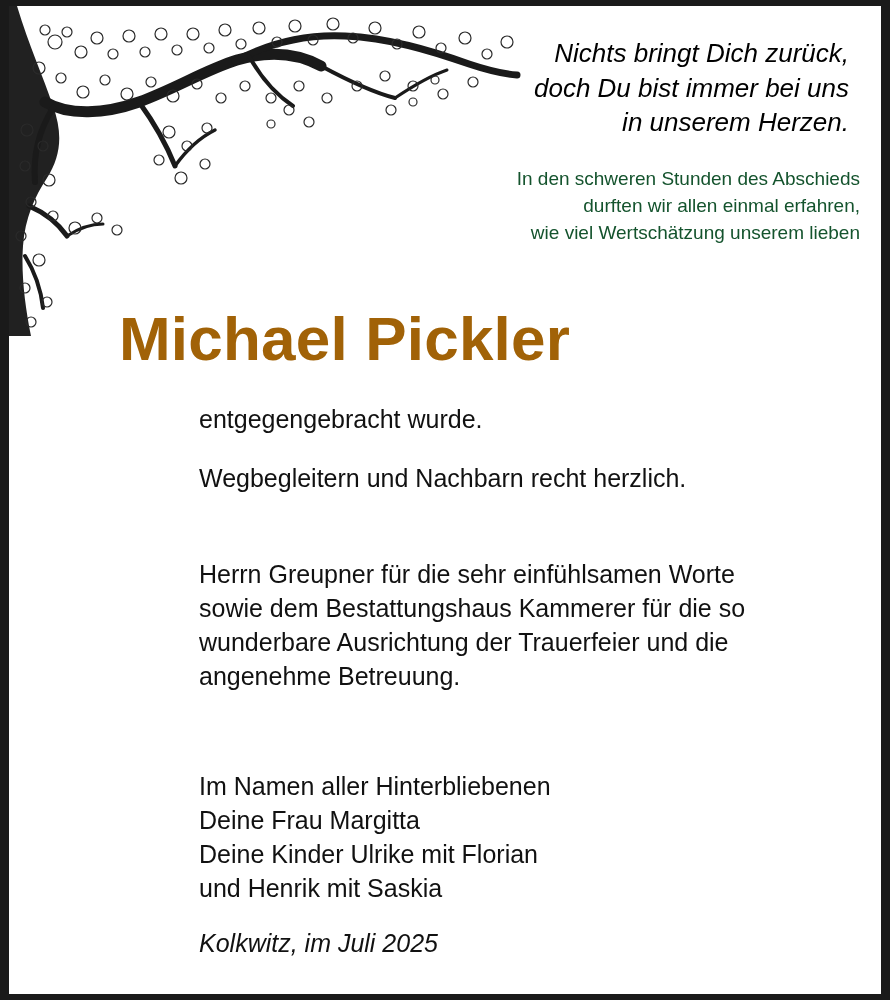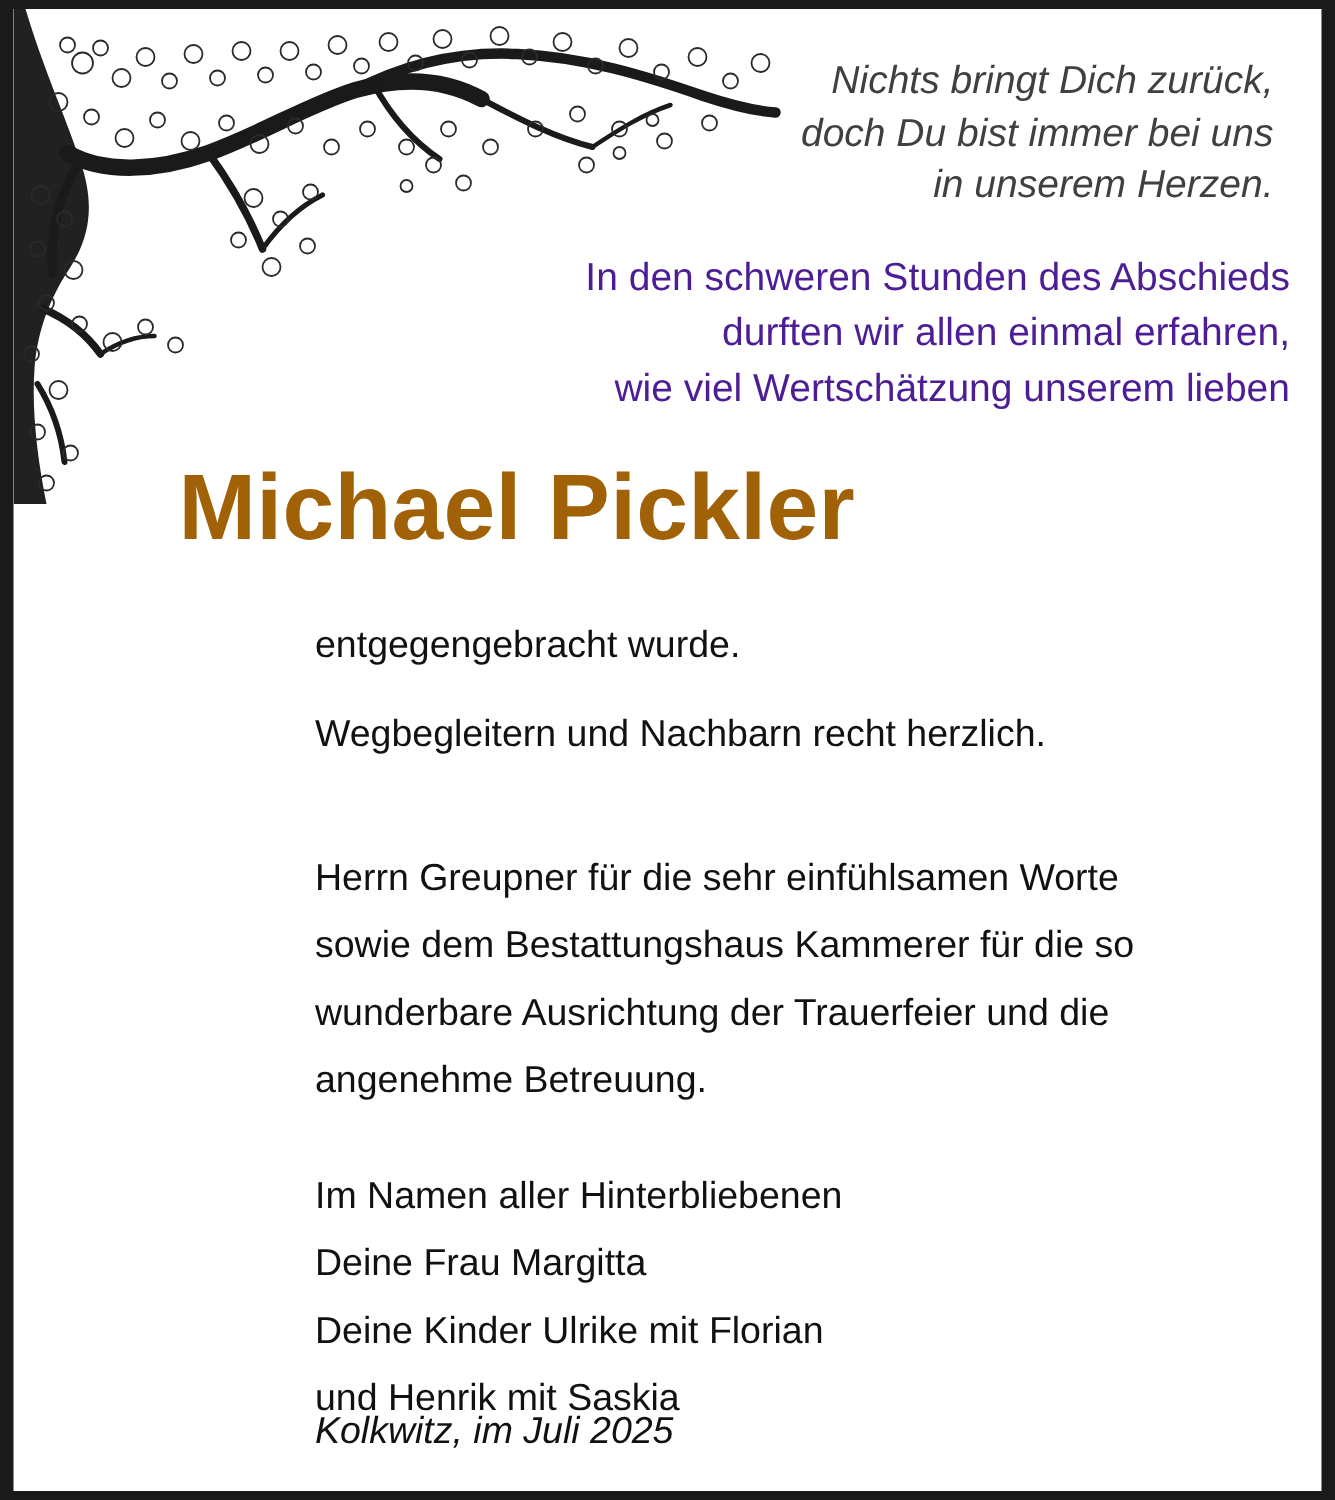--- a/index.html
+++ b/index.html
@@ -48,32 +48,32 @@
 
   .verse {
     position: absolute;
     right: 32px;
     top: 30px;
     width: 560px;
     text-align: right;
     font-style: italic;
     font-size: 26px;
     line-height: 1.33;
-    color: #404040;
+    color: #000000;
   }
 
   .intro {
     position: absolute;
     right: 21px;
     top: 160px;
     width: 700px;
     text-align: right;
-    font-size: 26px;
+    font-size: 19px;
     line-height: 1.42;
-    color: #4c1d95;
+    color: #14532d;
   }
 
   .name {
     position: absolute;
     left: 110px;
     top: 300px;
     font-size: 62px;
     font-weight: bold;
     letter-spacing: 0.2px;
     line-height: 1.05;
@@ -89,21 +89,21 @@
     color: #111;
   }
 
   .b1 { top: 396px; }
   .b2 { top: 455px; }
   .b3 { top: 551px; }
   .b4 { top: 763px; }
   .b5 { top: 920px; font-style: italic; }
 
   .body-block p {
-    margin: 11px;
+    margin: 0;
   }
 
   .strong-line {
     font-weight: normal;
   }
 </style>
 </head>
 <body>
 
 <div class="notice">

